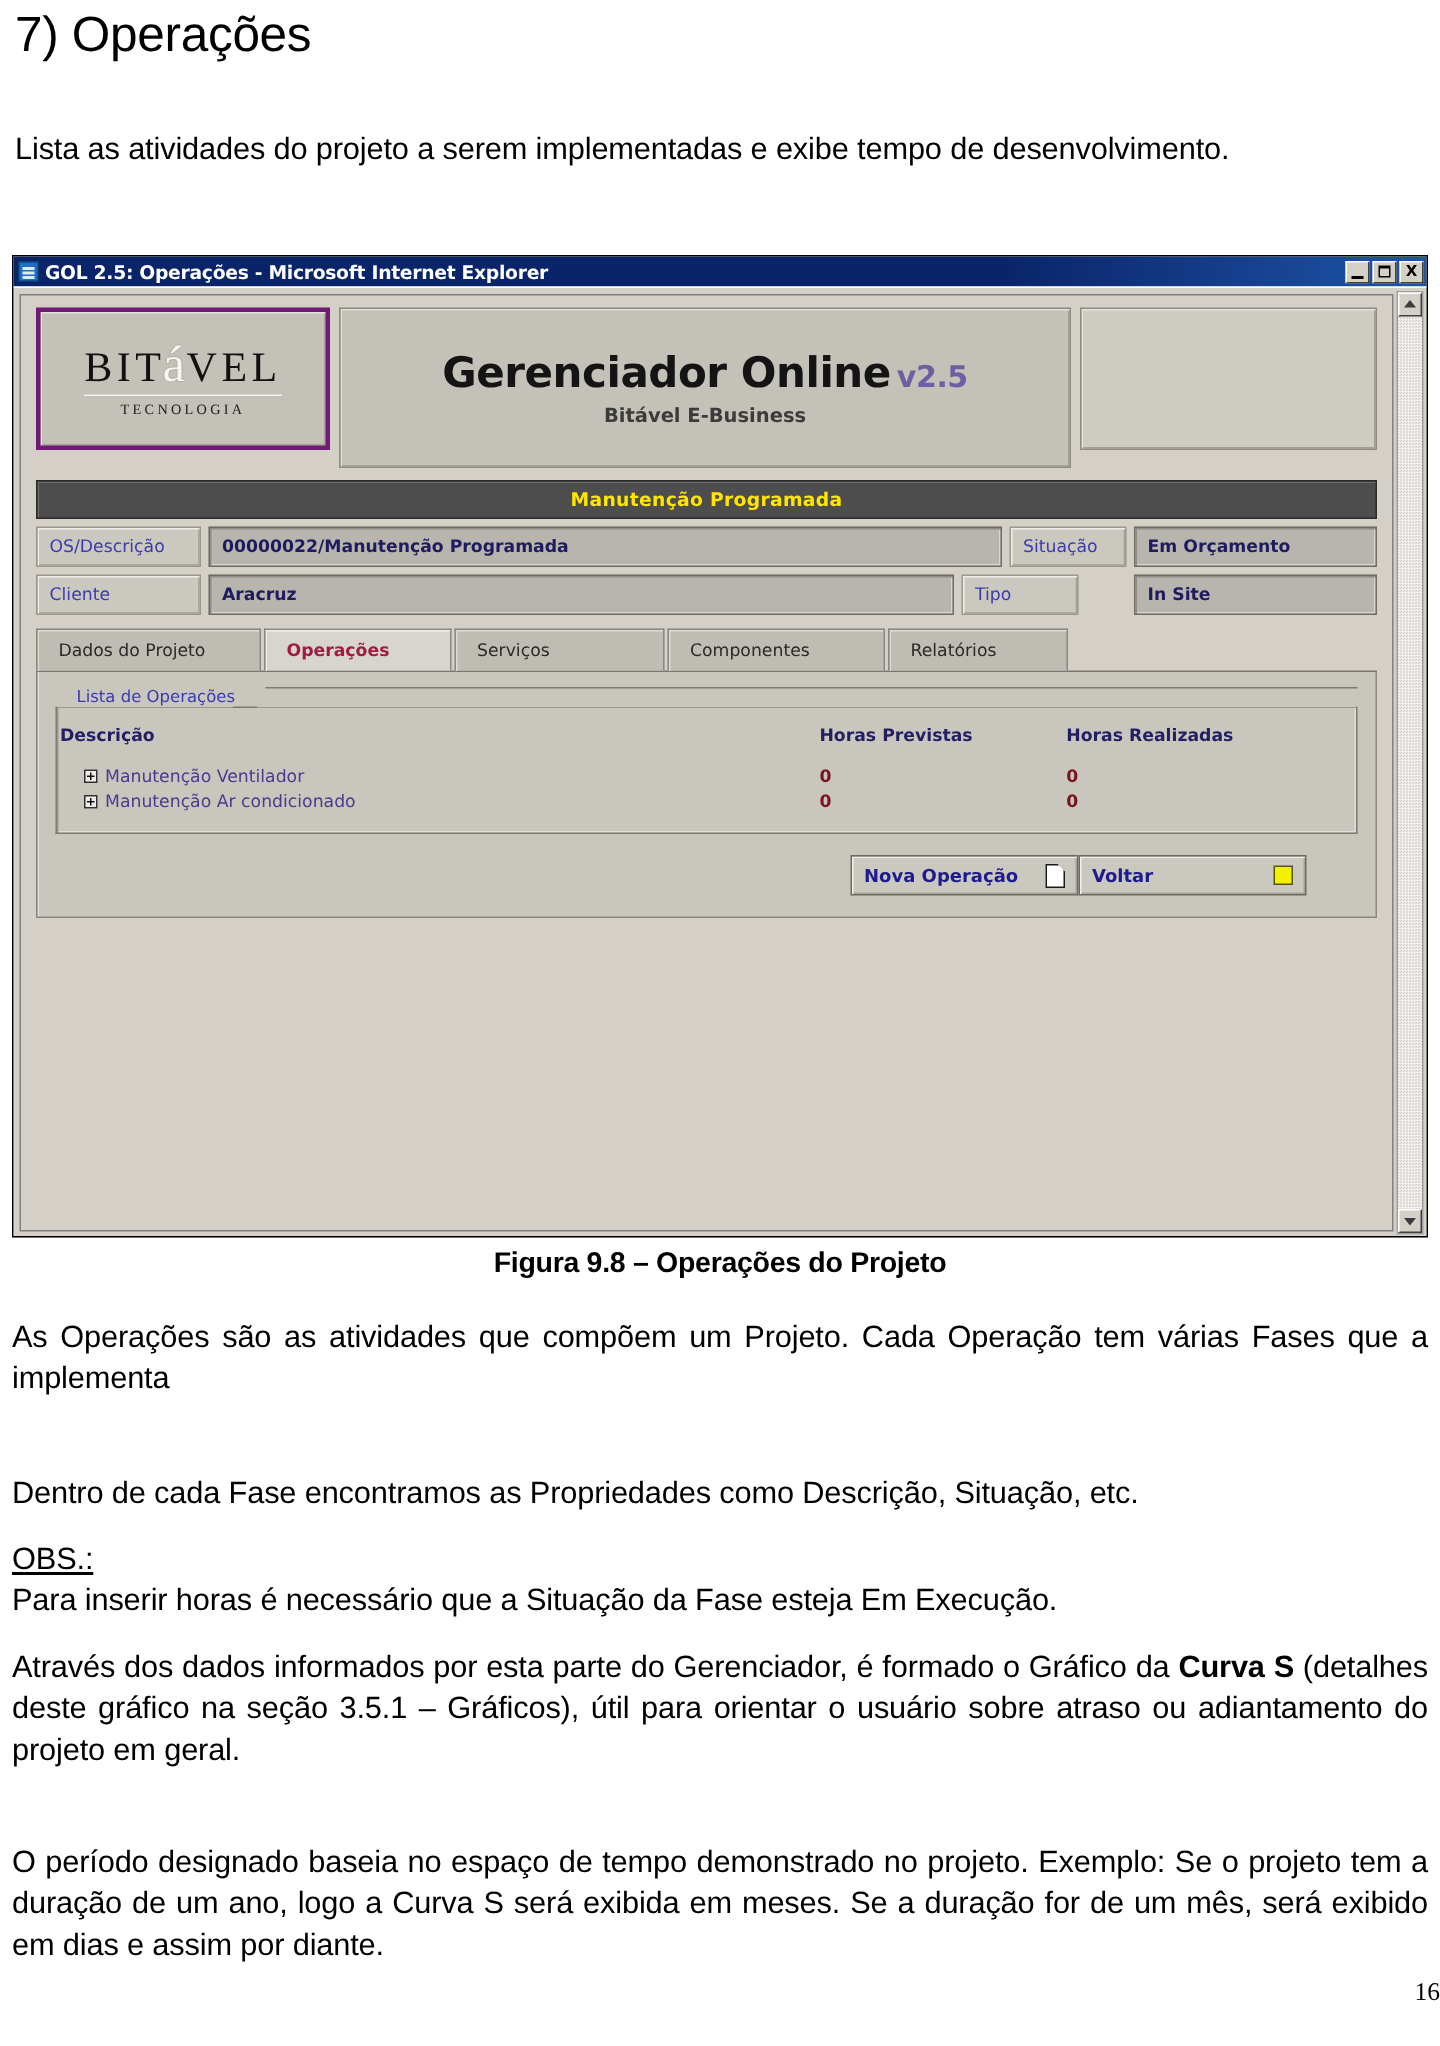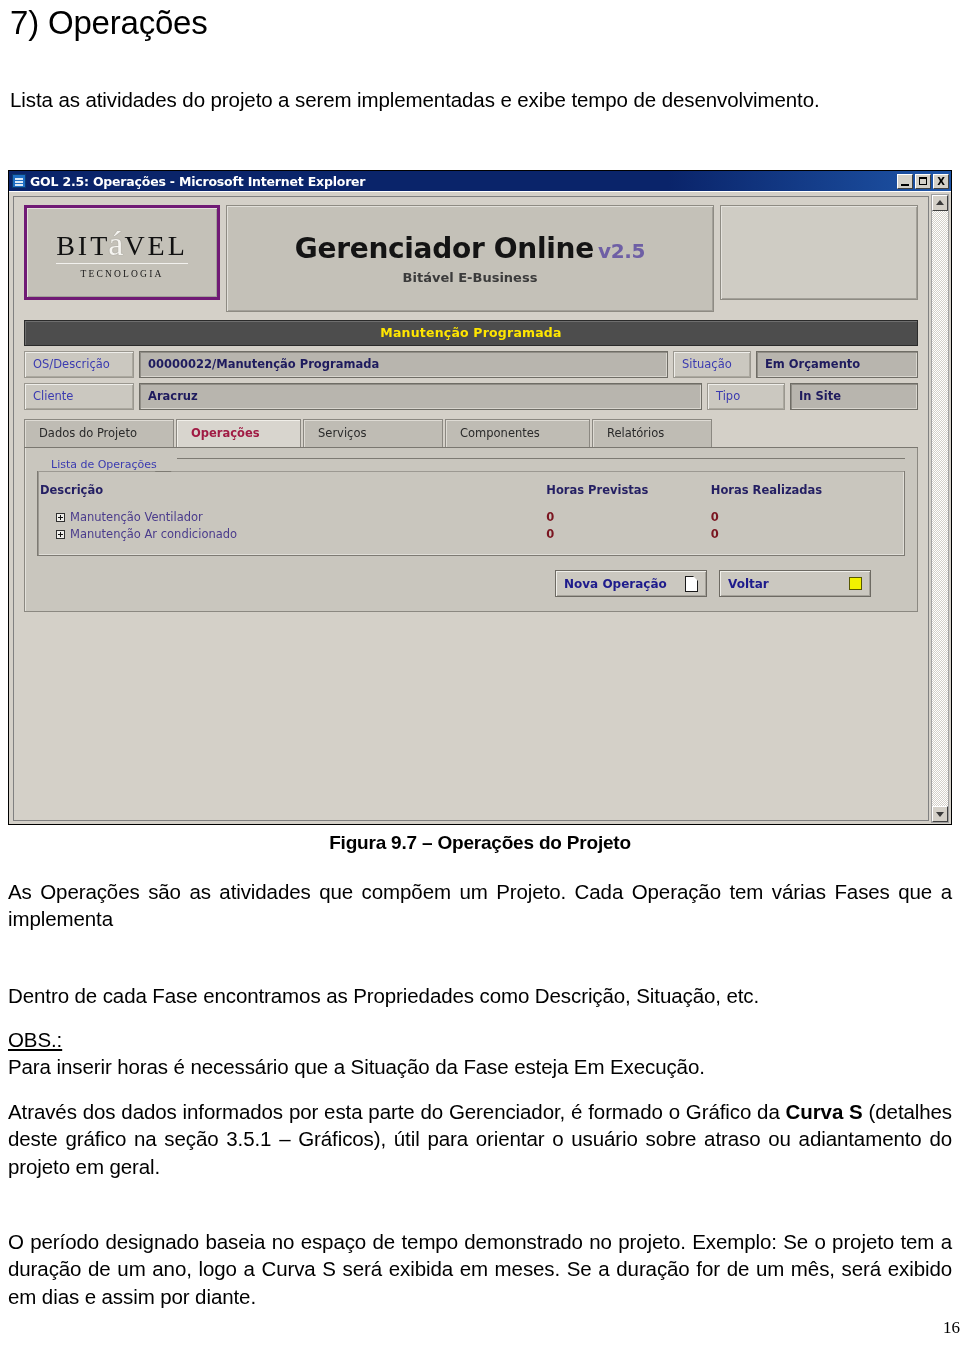--- a/index.html
+++ b/index.html
@@ -289,21 +289,21 @@
     background: #b8b5ae;
     border: 1px solid #6f6d66;
     box-shadow: inset 1px 1px 0 #908d86, inset -1px -1px 0 #d8d5ce;
     flex: 1 1 auto;
   }
   .lbl-os   { width: 110px; }
   .lbl-cli  { width: 110px; }
   .lbl-sit  { width: 78px; flex: 0 0 auto; }
   .lbl-tip  { width: 78px; flex: 0 0 auto; }
   .val-sit  { width: 162px; flex: 0 0 auto; }
-  .val-tip  { width: 128px; flex: 0 0 auto; }
+  .val-tip  { width: 162px; flex: 0 0 auto; margin-left: 32px; }
 
   
   .tabstrip {
     display: flex;
     margin-top: 9px;
     border-bottom: 1px solid #7a7770;
   }
   .tab {
     padding: 6px 14px 7px 14px;
     font-size: 11.5px;
@@ -412,21 +412,20 @@
     position: absolute;
     background: #111;
   }
   .exp-icon::before { left: 1px; top: 3px; width: 5px; height: 1px; }
   .exp-icon::after  { left: 3px; top: 1px; width: 1px; height: 5px; }
 
   
   .btn-row {
     display: flex;
     justify-content: flex-end;
-    gap: 12px;
     margin-top: 14px;
     padding-right: 34px;
   }
   .btn {
     min-width: 152px;
     height: 27px;
     background: #cbc8c0;
     border: 1px solid #6d6a63;
     box-shadow: inset 1px 1px 0 #f0efea, inset -1px -1px 0 #a5a29a;
     display: flex;
@@ -617,21 +616,21 @@
       </div>
 
       <div class="vscroll">
         <span class="sb-arrow up"></span>
         <span class="sb-arrow down"></span>
       </div>
 
     </div>
   </div>
 
-  <div class="figcap">Figura 9.7 – Operações do Projeto</div>
+  <div class="figcap">Figura 9.8 – Operações do Projeto</div>
 
   <div class="body-block b-p1">
     <p class="just">As Operações são as atividades que compõem um Projeto. Cada Operação tem várias Fases que a implementa</p>
   </div>
 
   <div class="body-block b-p2">
     <p>Dentro de cada Fase encontramos as Propriedades como Descrição, Situação, etc.</p>
   </div>
 
   <div class="body-block b-obs">

